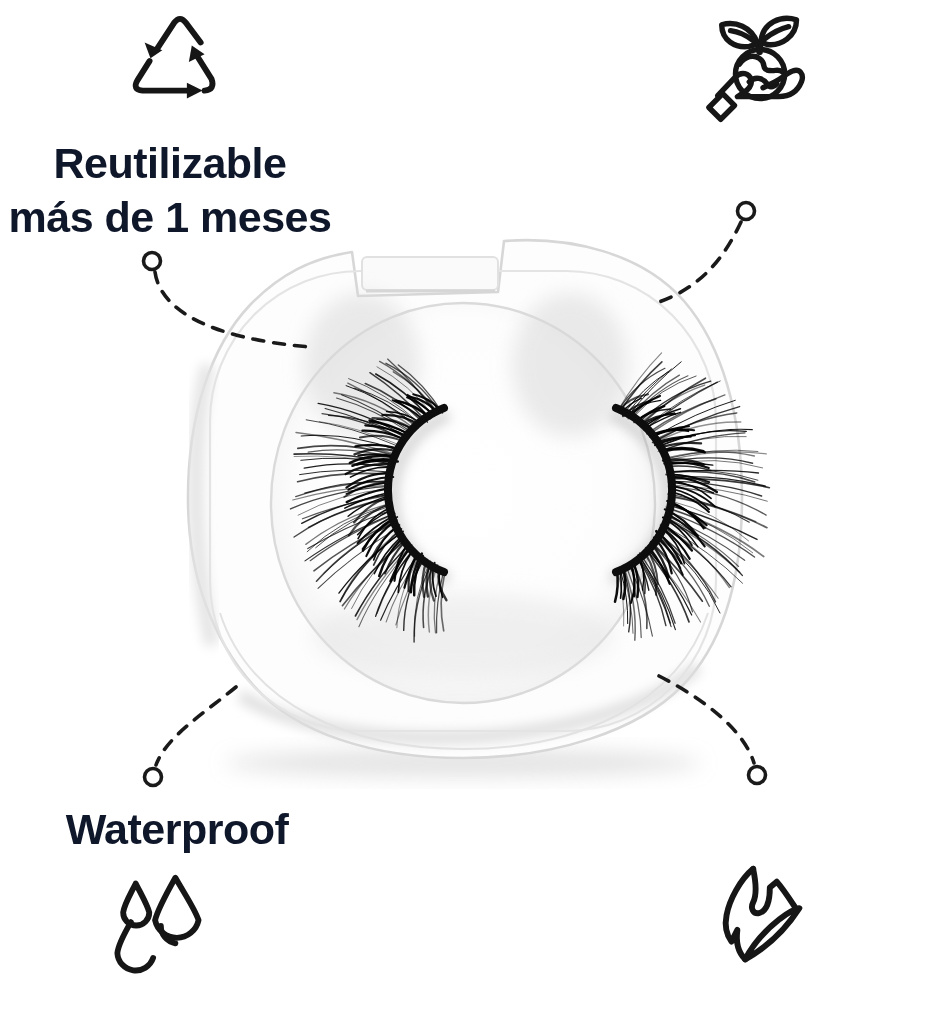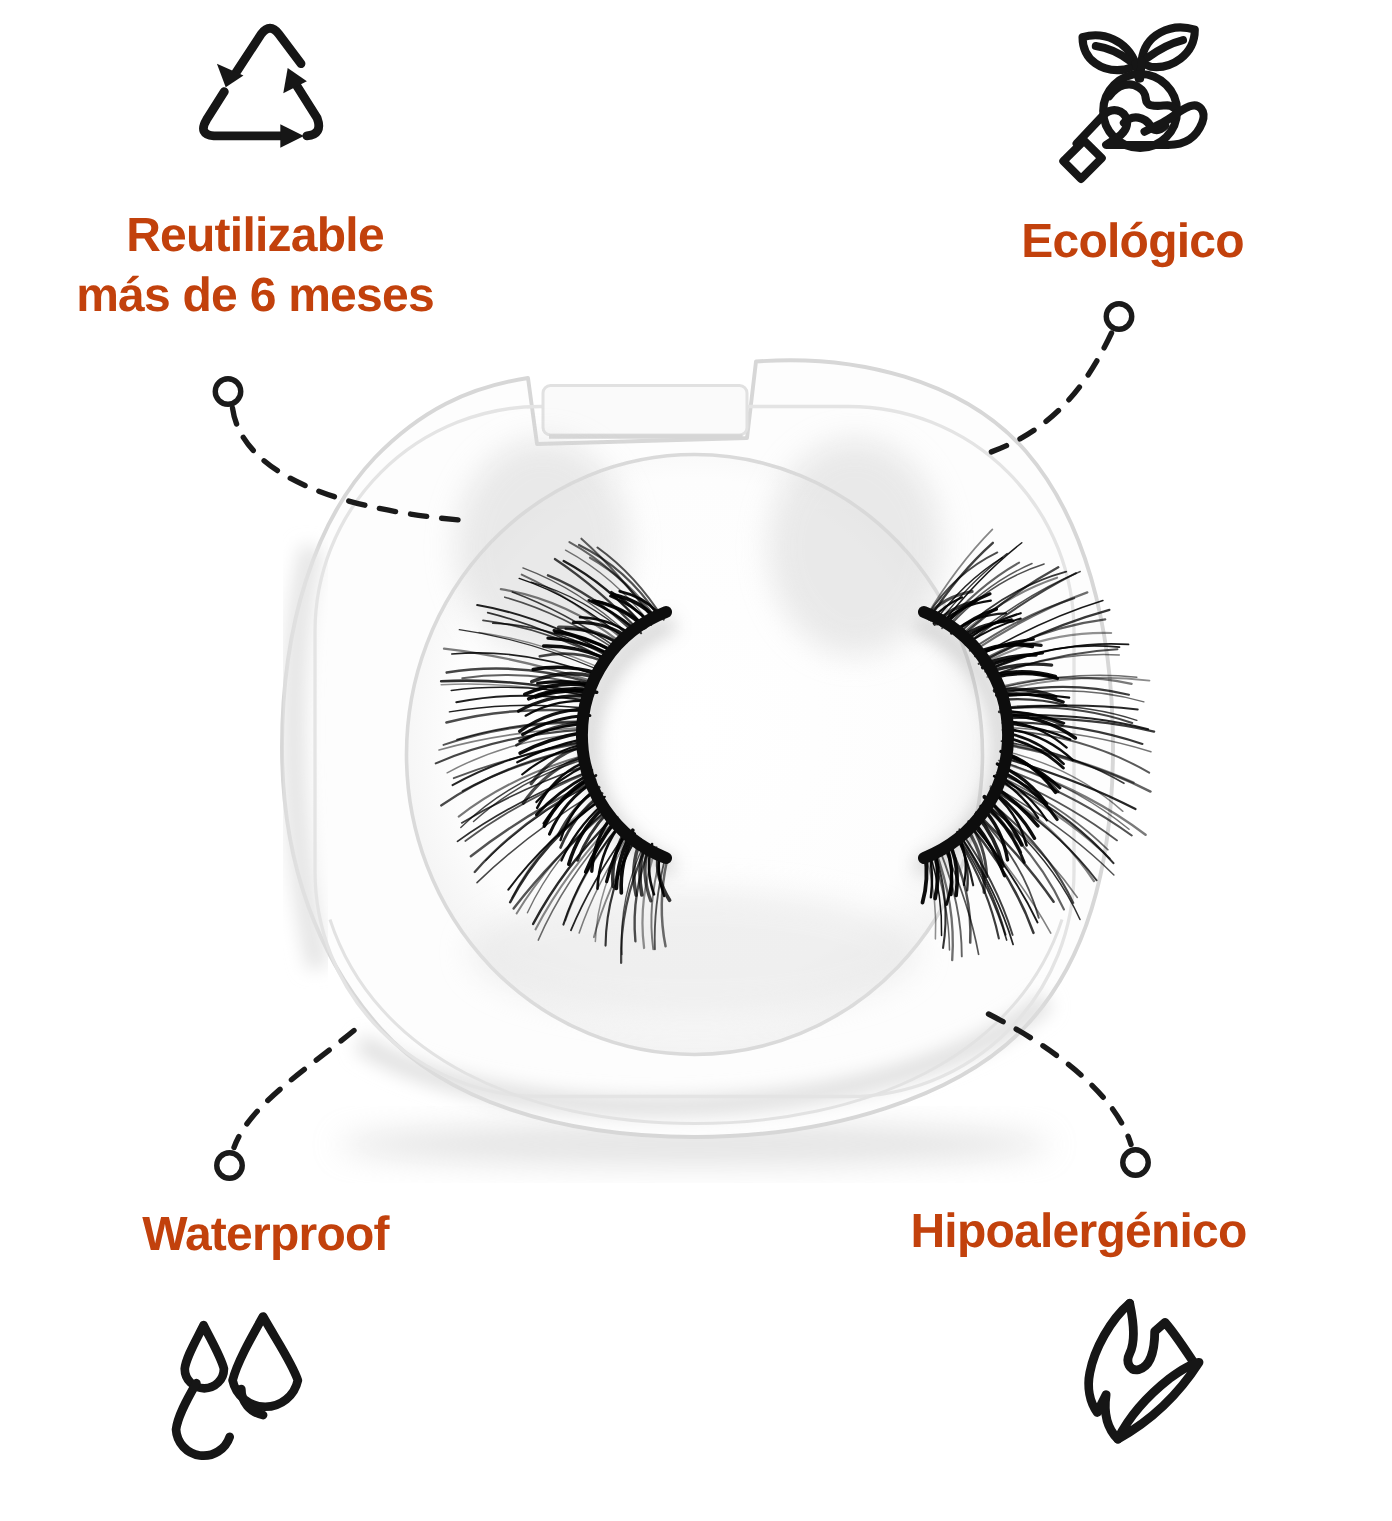--- a/index.html
+++ b/index.html
@@ -2,21 +2,21 @@
 <html><head>
 <meta charset="utf-8">
 <style>
   html,body{margin:0;padding:0;background:#fff;}
   .stage{
     position:relative;width:928px;height:1014px;background:#ffffff;overflow:hidden;
     font-family:"Liberation Sans","DejaVu Sans",sans-serif;color:#1b1b1b;
   }
   .feature-label{
     position:absolute;transform:translateX(-50%);text-align:center;
-    font-size:32px;font-weight:700;letter-spacing:-0.5px;line-height:1.26;white-space:nowrap;color:#c2410c;
+    font-size:43px;font-weight:700;letter-spacing:-0.5px;line-height:1.26;white-space:nowrap;color:#0f172a;
   }
   .icon{position:absolute;}
   .icon svg{display:block;width:100%;height:100%;}
   .stroke{fill:none;stroke:#161616;stroke-linecap:round;stroke-linejoin:round;}
   .fillblk{fill:#161616;stroke:none;}
   #connectors,#product-svg{position:absolute;left:0;top:0;}
   #product-svg{left:150px;top:215px;}
 </style>
 </head>
 <body>
@@ -362,61 +362,55 @@
       </g>
       <g class="fillblk">
         <polygon points="30,50 24,34 42,42"></polygon>
         <polygon points="83,83 67,75 67,91"></polygon>
         <polygon points="72,37 69,54 85,46"></polygon>
       </g>
     </svg>
   </div>
   <div class="feature-label" style="left:170px;top:136px;">
     <div>Reutilizable</div>
-    <div>más de 6 meses</div>
+    <div>más de 1 meses</div>
   </div>
 
   <div class="icon" style="left:702px;top:12px;width:128px;height:122px;">
     <svg viewBox="0 0 130 122">
       <g class="stroke" stroke-width="5.5">
         <path d="M56,30 C50,14 34,8 20,12 C20,28 34,36 48,34 C52,33 55,32 56,30 Z"></path>
         <path d="M52,28 C44,22 36,19 29,18"></path>
         <path d="M60,28 C62,10 80,2 96,7 C96,24 80,34 66,32 C63,31 61,30 60,28 Z"></path>
         <path d="M64,26 C72,20 80,16 88,14"></path>
         <path d="M56,30 C57,34 58,36 58,40"></path>
         <path d="M60,28 C60,33 59,36 59,40"></path>
         <circle cx="59" cy="62" r="25"></circle>
         <path d="M38,52 C44,44 52,42 58,46 C66,51 60,56 66,58 C74,60 78,56 82,60"></path>
         <path d="M48,70 C54,64 62,66 66,72 C68,76 72,76 76,72"></path>
         <path d="M16,84 L34,65 C40,59 48,61 50,68 C51,74 47,78 42,81 L36,85 L78,85 C90,85 97,80 101,70 C104,62 99,56 92,59 C86,61 82,66 74,70 L62,76"></path>
         <path d="M7,96 L21,82 L33,94 L19,108 Z"></path>
       </g>
     </svg>
   </div>
-  <div class="feature-label" style="left:755px;top:140px;">
-    <div>Ecológico</div>
-  </div>
 
   <div class="feature-label" style="left:177px;top:802px;">
     <div>Waterproof</div>
   </div>
   <div class="icon" style="left:99px;top:864px;width:116px;height:124px;">
     <svg viewBox="0 0 120 124">
       <g class="stroke" stroke-width="6">
         <path d="M38,18 C32,30 26,40 25,48 A13.5,13.5 0 0 0 52,48 C50,40 44,30 38,18 Z"></path>
         <path d="M79,12 C70,28 61,44 58,56 A23,23 0 0 0 103,56 C99,44 88,28 79,12 Z"></path>
         <path d="M64,62 C64,71 70,78 79,80"></path>
         <path d="M33,58 C26,70 20,81 19,90 A19,19 0 0 0 56,95"></path>
       </g>
     </svg>
   </div>
 
-  <div class="feature-label" style="left:719px;top:800px;">
-    <div>Hipoalergénico</div>
-  </div>
   <div class="icon" style="left:700px;top:856px;width:120px;height:130px;">
     <svg viewBox="0 0 122 130">
       <g class="stroke" stroke-width="6">
         <path d="M54,12 C41,23 30,43 27,59 C25,69 27,79 32,86 L38,74 C36,88 39,97 46,104"></path>
         <path d="M54,12 C57,26 58,38 54,46 C51,52 54,58 60,57 C68,55 71,44 71,31 L78,25 C85,33 92,44 98,53"></path>
         <path d="M46,104 C64,94 85,77 101,52 C96,53 89,57 81,63 C67,74 54,88 46,104 Z"></path>
       </g>
     </svg>
   </div>
 

